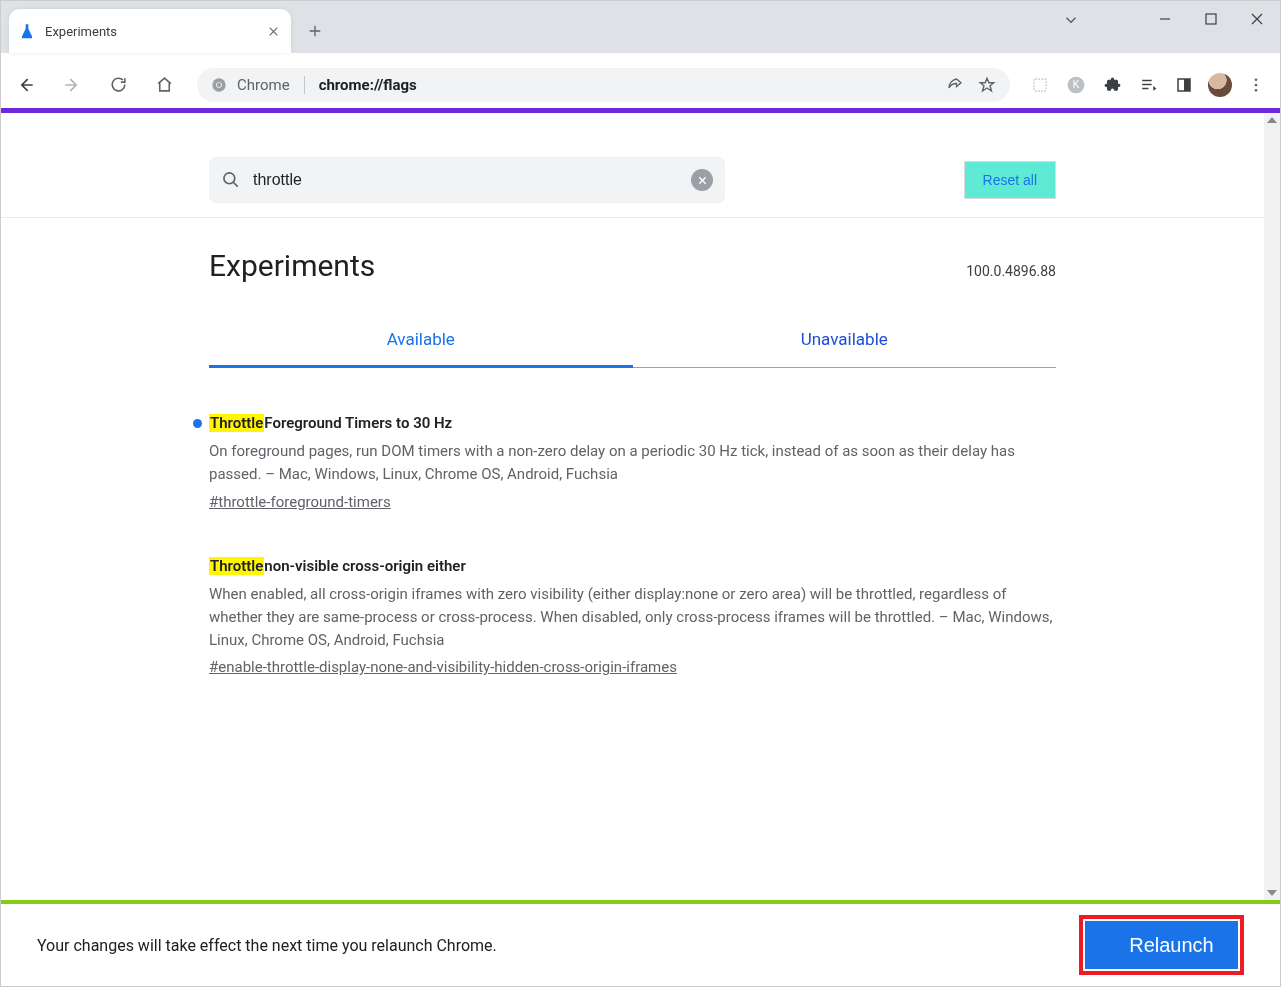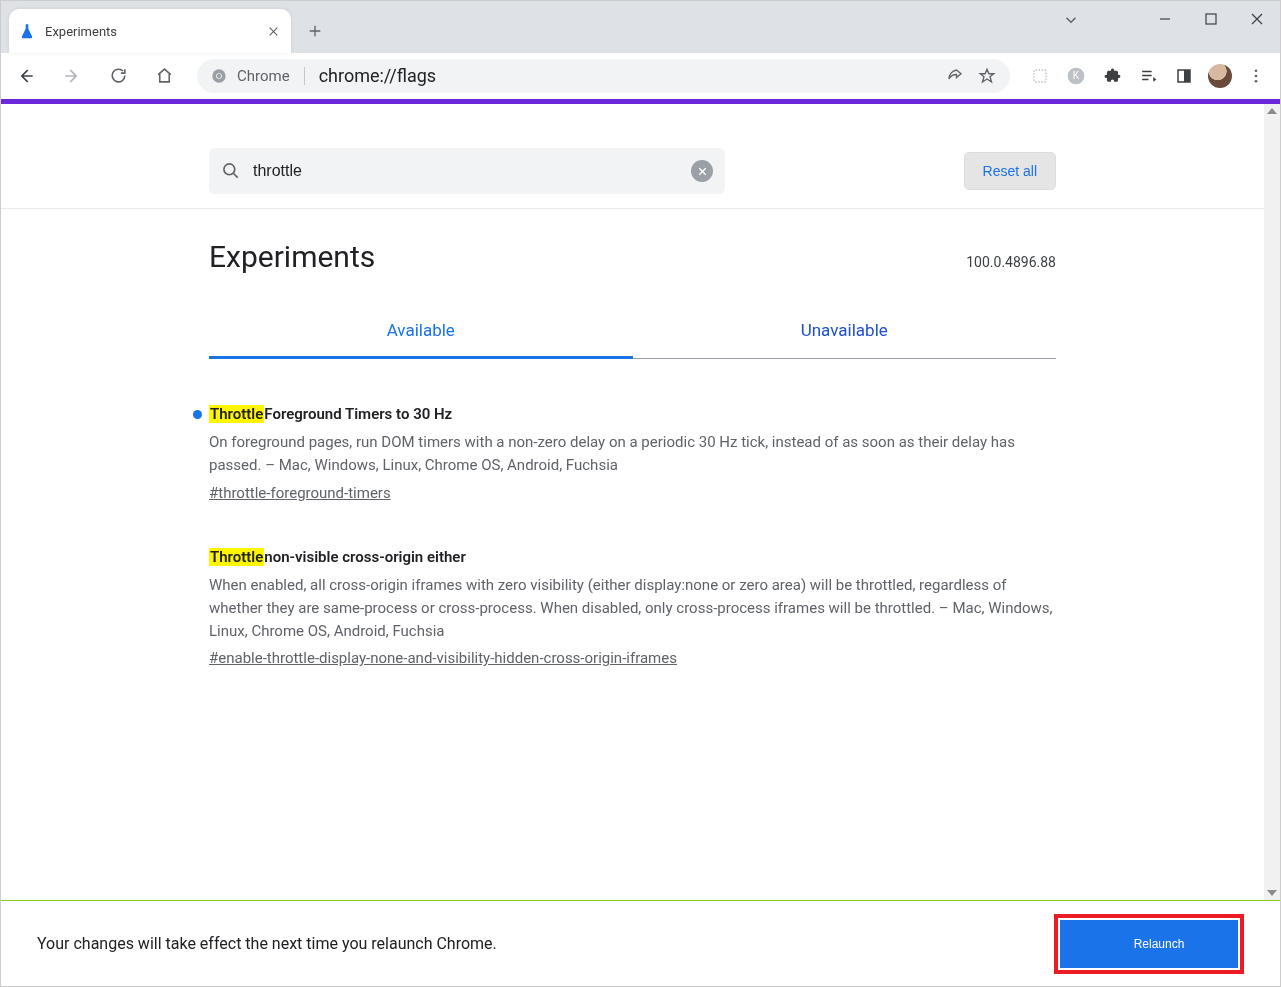--- a/index.html
+++ b/index.html
@@ -9,46 +9,46 @@
   .titlebar { height: 52px; background: #dee1e6; display: flex; align-items: flex-start; position: relative; }
   .tab { margin-top: 8px; margin-left: 8px; width: 282px; height: 44px; background: #fff; border-radius: 10px 10px 0 0; display: flex; align-items: center; padding: 0 10px; box-shadow: 0 0 4px rgba(0,0,0,0.08); }
   .tab-favicon { width: 16px; height: 16px; margin-right: 10px; }
   .tab-title { flex: 1; font-size: 13px; color: #3c4043; white-space: nowrap; overflow: hidden; text-overflow: ellipsis; }
   .tab-close { width: 16px; height: 16px; display:flex; align-items:center; justify-content:center; color:#5f6368; cursor:pointer; }
   .newtab { width: 28px; height: 28px; margin-top: 16px; margin-left: 10px; display:flex; align-items:center; justify-content:center; color:#5f6368; border-radius:50%; cursor:pointer; }
   .win-controls { position:absolute; right:0; top:0; display:flex; height: 36px; }
   .win-controls > div { width: 46px; display:flex; align-items:center; justify-content:center; color:#3c4043; cursor:pointer; }
   .caret-v { position:absolute; right: 200px; top: 10px; color:#5f6368; }
 
-  .toolbar { height: 46px; background: #fff; border-bottom: 1px solid #fff; display:flex; align-items:center; padding: 0 8px; gap: 12px; }
+  .toolbar { height: 46px; background: #fff; border-bottom: 1px solid #fff; display:flex; align-items:center; padding: 0 8px; gap: 12px; margin-top: 9px; }
   .tool-icon { width: 34px; height: 34px; display:flex; align-items:center; justify-content:center; color:#5f6368; border-radius:50%; cursor:pointer; }
   .tool-icon.disabled { color:#b0b3b8; cursor:default; }
   .omnibox { flex:1; height: 34px; background:#f1f3f4; border-radius: 17px; margin: 0 6px 0 4px; display:flex; align-items:center; padding: 0 14px; gap:10px; color:#5f6368; }
   .omnibox .chrome-icon { width:16px; height:16px; }
   .omnibox .url-chip { color:#5f6368; font-size:15px; }
   .omnibox .url-sep { width:1px; height:18px; background:#c4c7c9; margin: 0 4px; }
-  .omnibox .url-path { color:#202124; font-size:18px; flex:1; }
+  .omnibox .url-path { color:#202124; font-size:15px; flex:1;font-weight:bold; }
   .omnibox .right-icons { display:flex; gap:14px; color:#5f6368; }
   .ext-icons { display:flex; align-items:center; gap:12px; padding-right: 4px; }
   .ext-icons .ico { width:24px; height:24px; display:flex; align-items:center; justify-content:center; color:#5f6368; cursor:pointer; }
   .avatar { width:24px; height:24px; border-radius:50%; background: radial-gradient(circle at 40% 30%, #d7b8a0 0 40%, #6a4a3a 42% 100%); }
 
   
   .page-wrapper { position:relative; flex:1; display:flex; flex-direction:column; overflow:hidden; border-top:5px solid #6d28d9; }
   .page-scroll { position:absolute; top:0; left:0; right:16px; bottom:0; overflow:hidden; background:#fff;}
   .scrollbar-track { position:absolute; top:0; right:0; width:16px; bottom:0; background:#f1f1f1; }
   .scrollbar-track::before, .scrollbar-track::after { content:""; position:absolute; left:3px; width:0; height:0; border-left:5px solid transparent; border-right:5px solid transparent; }
   .scrollbar-track::before { top:4px; border-bottom:6px solid #8a8a8a; }
   .scrollbar-track::after { bottom:4px; border-top:6px solid #8a8a8a; }
 
   .search-row { display:flex; align-items:center; justify-content:space-between; padding: 14px 0 14px 0; width: 847px; margin: 0 auto; }
   .search-box { width: 516px; height: 46px; background:#f1f3f4; border-radius: 6px; display:flex; align-items:center; padding:0 12px; gap:12px; color:#5f6368; }
   .search-box input { border:none; outline:none; background:transparent; font-size:16px; flex:1; color:#202124; }
   .clear-btn { width:22px; height:22px; border-radius:50%; background:#9aa0a6; color:#fff; display:flex; align-items:center; justify-content:center; font-size:12px; cursor:pointer; }
-  .reset-btn { height:38px; padding:0 18px; border:1px solid #dadce0; border-radius:5px; background:#e5e5e5; color:#1a73e8; font-size:14px; cursor:pointer; }
+  .reset-btn { height:38px; padding:0 18px; border:1px solid #dadce0; border-radius:0; background:#5eead4; color:#1a73e8; font-size:14px; cursor:pointer; }
 
   .divider-line { height:1px; background:#e8eaed; width:100%; }
 
   .content-inner { width:847px; margin:0 auto; }
   .heading-row { display:flex; align-items:baseline; justify-content:space-between; padding-top: 30px; padding-bottom: 8px;}
   .page-title { font-size:30px; font-weight:400; color:#202124; }
   .version { font-size:14px; color:#3c4043; }
 
   .tabs-row { display:flex; margin-top: 26px; }
   .tab-btn { flex:1; text-align:center; font-size:17px; padding:12px 0 16px; color:#1d4ed8; border-bottom:1px solid #9aa0a6; cursor:pointer; }
@@ -60,24 +60,24 @@
   .changed-dot { position:absolute; left:-16px; top:5px; width:9px; height:9px; border-radius:50%; background:#1a73e8; }
   .hl { background:#fff600; padding:0 1px; }
   .flag-desc { font-size:15px; color:#5f6368; margin-top:8px; line-height:1.55; }
   .flag-anchor { font-size:15px; color:#5f6368; text-decoration:underline; margin-top:6px; display:inline-block; cursor:pointer; }
 
   .flag-select { width:183px; height:32px; border:1px solid #1a73e8; border-radius:3px; display:flex; align-items:center; justify-content:center; position:relative; color:#1a73e8; font-size:14px; cursor:pointer; background:#fff; margin-top:22px;}
   .flag-select.active { background:#1a73e8; color:#fff; outline:2px solid #141414; outline-offset:0; }
   .flag-select .chev { position:absolute; right:8px; }
 
   
-  .footer-bar { height:86px; border-top:1px solid #84cc16; display:flex; align-items:center; justify-content:space-between; padding: 0 36px 0 36px; background:#fff; }
+  .footer-bar { height:86px; border-top:4px solid #84cc16; display:flex; align-items:center; justify-content:space-between; padding: 0 36px 0 36px; background:#fff; }
   .footer-bar .msg { font-size:16px; color:#202124; }
   .relaunch-wrap { border:4px solid #ed1c24; padding:2px; }
-  .relaunch-btn { width:178px; height:48px; background:#1a73e8; color:#fff; font-size:12px; border:none; cursor:pointer; display:flex; align-items:center; justify-content:center;padding-left:20px; }
+  .relaunch-btn { width:153px; height:48px; background:#1a73e8; color:#fff; font-size:20px; border:none; cursor:pointer; display:flex; align-items:center; justify-content:center;padding-left:20px; }
 
   svg { display:block; }
 </style>
 </head>
 <body>
 
 <div class="titlebar">
   <div class="tab">
     <span class="tab-favicon">
       <svg viewBox="0 0 24 24" width="16" height="16">

